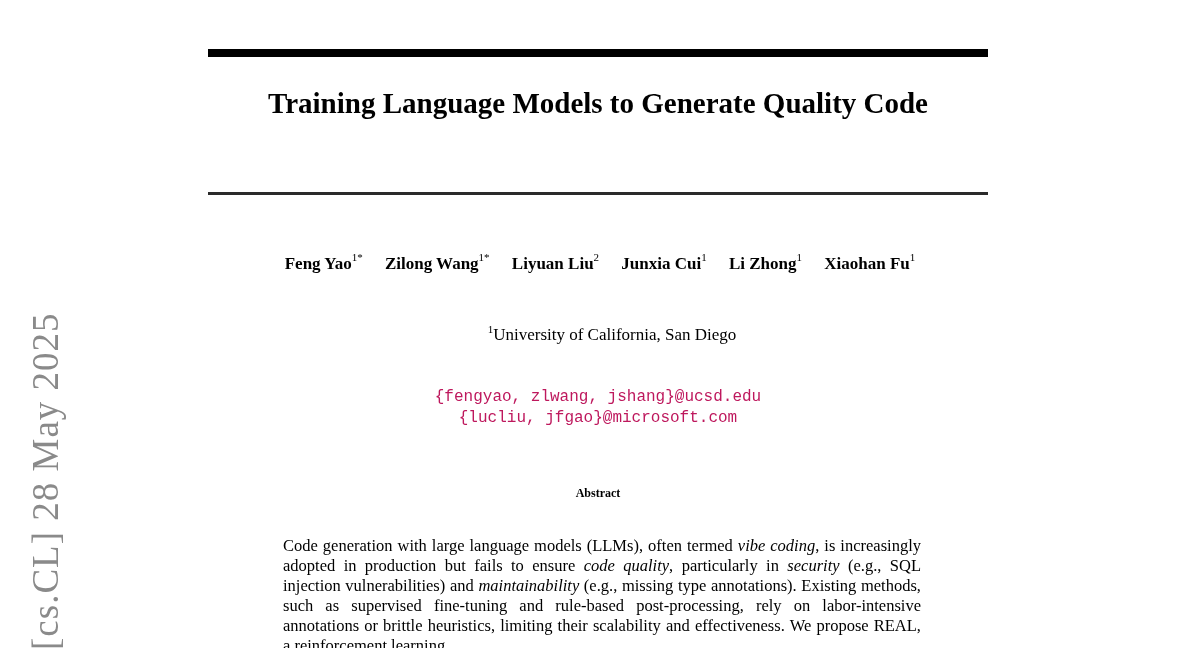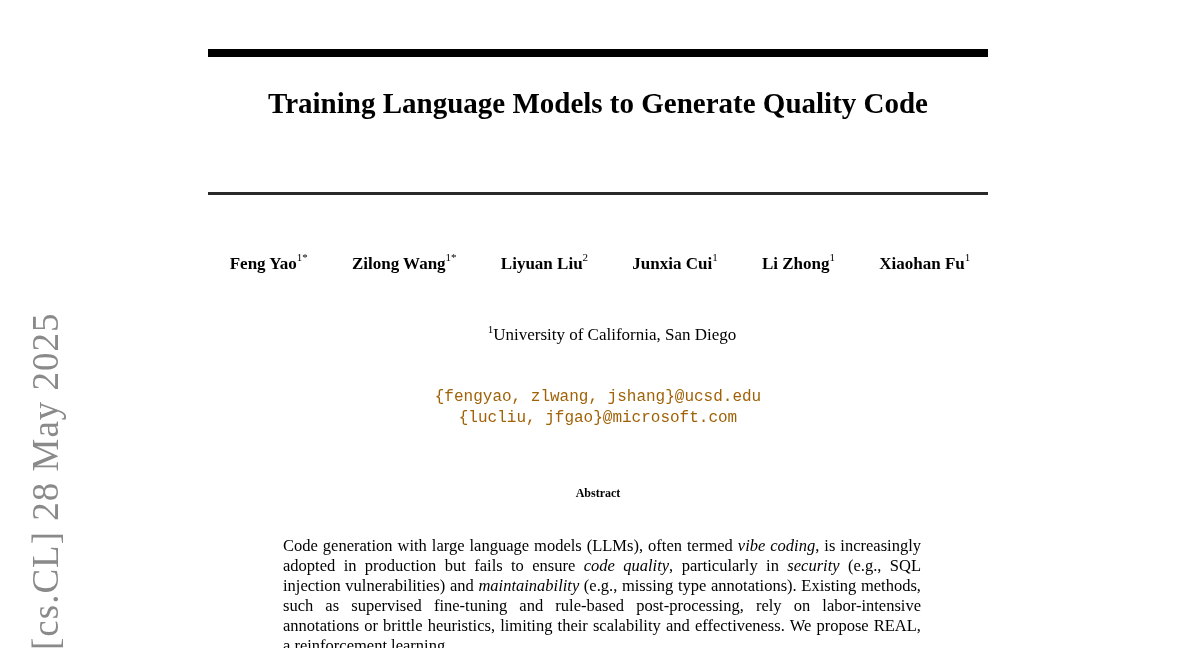--- a/index.html
+++ b/index.html
@@ -60,21 +60,21 @@
     left: 155px;
     top: 243px;
     width: 890px;
     text-align: center;
     font-size: 17px;
     font-weight: 700;
     line-height: 31px;
   }
   .author {
     display: inline-block;
-    margin: 0 20px;
+    margin: 0 9px;
     white-space: nowrap;
     text-align: right;
   }
   sup.auth-sup {
     font-weight: 400;
     font-size: 11px;
     position: relative;
     top: -1px;
   }
   .affils {
@@ -91,21 +91,21 @@
   }
   .emails {
     position: absolute;
     left: 208px;
     top: 387px;
     width: 780px;
     text-align: center;
     font-family: "Liberation Mono", monospace;
     font-size: 16px;
     line-height: 21px;
-    color: #a16207;
+    color: #be185d;
   }
   .abstract-heading {
     position: absolute;
     left: 208px;
     top: 486px;
     width: 780px;
     text-align: center;
     font-size: 12px;
     font-weight: 700;
   }

